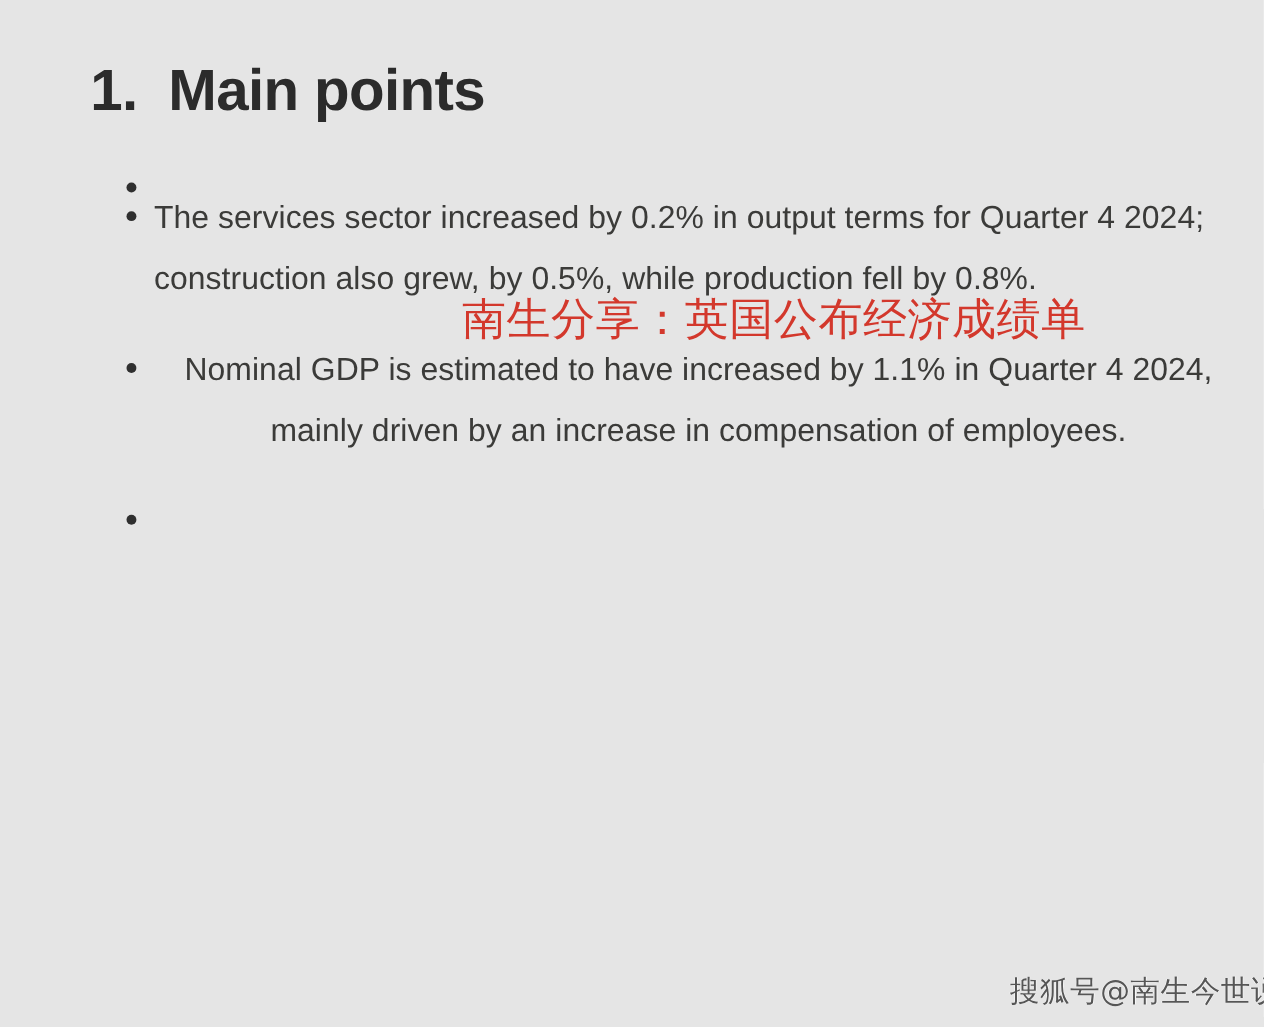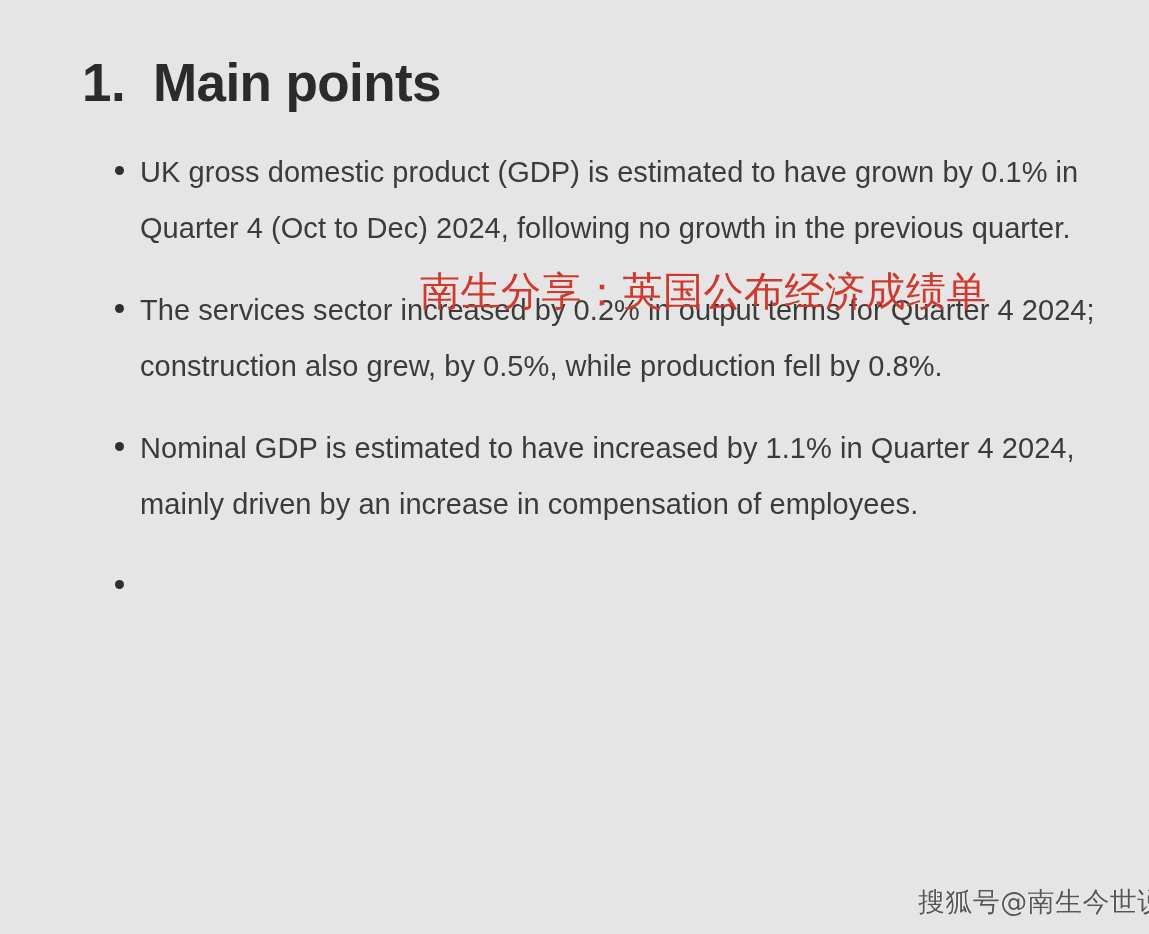--- a/index.html
+++ b/index.html
@@ -69,21 +69,21 @@
     width: 9px;
     height: 9px;
     border-radius: 50%;
     background: #2f2f2f;
   }
 
   
   .w1 { width: 950px; }
   .w2 { width: 980px; }
   .w3 { width: 975px; }
-  .w4 { width: 990px; }
+  .w4 { width: 990px; text-align: center; }
   .w5 { width: 990px; }
 
   
   .red-caption {
     position: absolute;
     left: 420px;
     top: 268px;
     font-size: 40px;
     line-height: 46px;
     color: #d3382c;
@@ -112,21 +112,20 @@
 
 <div id="page">
 
   <h1 class="section-heading">
     <span class="num">1.</span><span>Main points</span>
   </h1>
 
   <ul class="points-list">
     <li class="point-item w1">
       <span class="point-bullet"></span>
-      <span>UK gross domestic product (GDP) is estimated to have grown by 0.1% in Quarter 4 (Oct to Dec) 2024, following no growth in the previous quarter.</span>
     </li>
     <li class="point-item w2">
       <span class="point-bullet"></span>
       <span>The services sector increased by 0.2% in output terms for Quarter 4 2024; construction also grew, by 0.5%, while production fell by 0.8%.</span>
     </li>
     <li class="point-item w4">
       <span class="point-bullet"></span>
       <span>Nominal GDP is estimated to have increased by 1.1% in Quarter 4 2024, mainly driven by an increase in compensation of employees.</span>
     </li>
     <li class="point-item w5">

